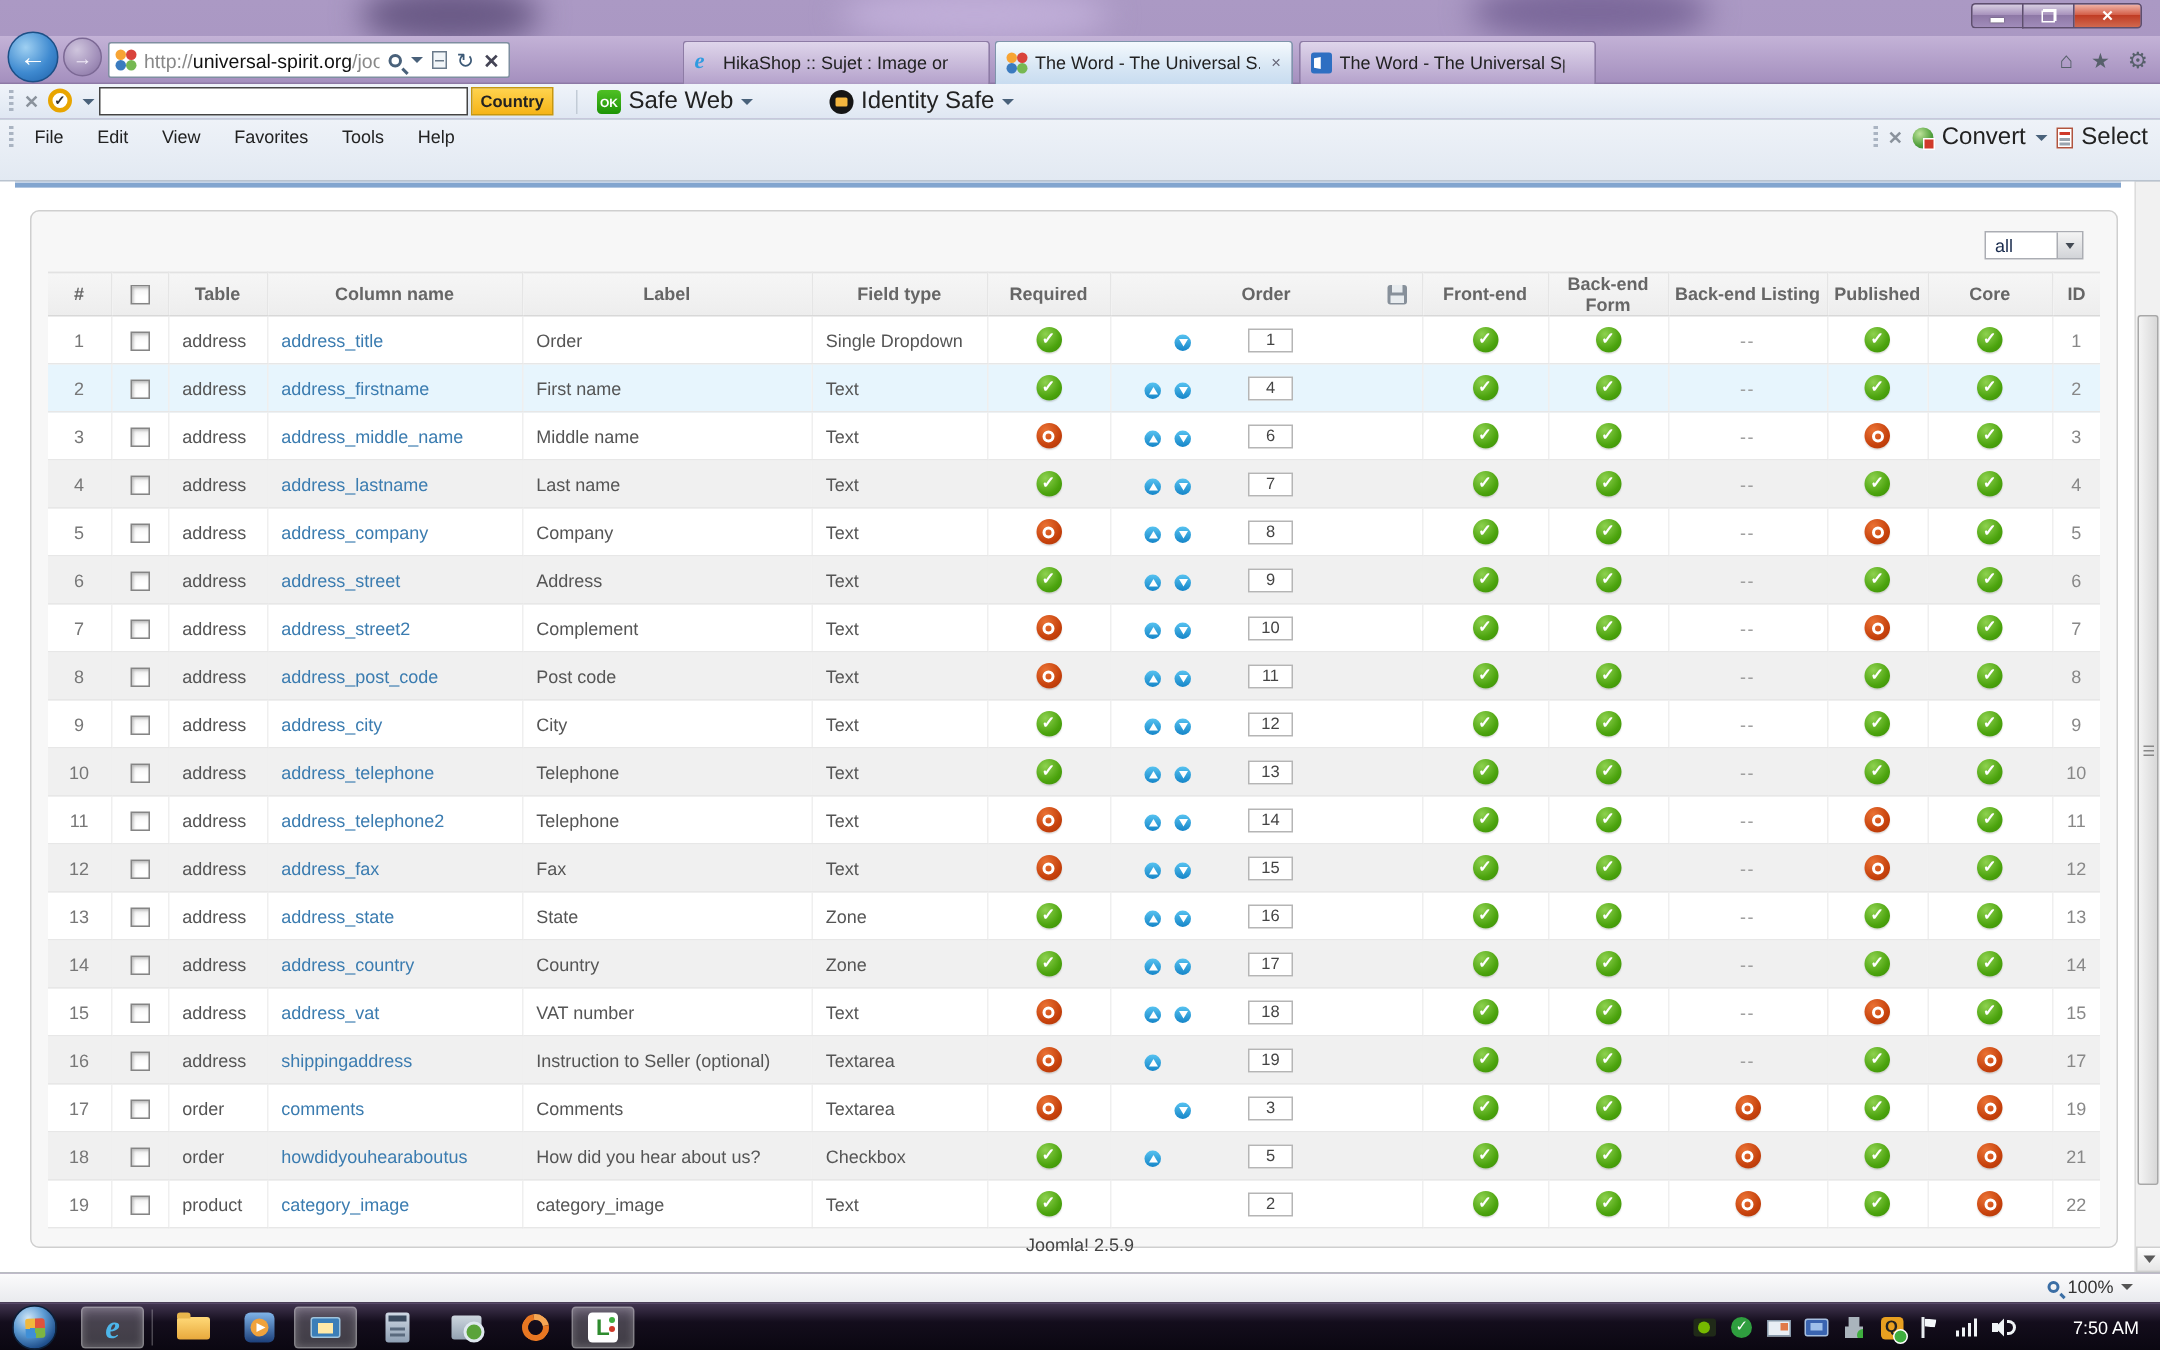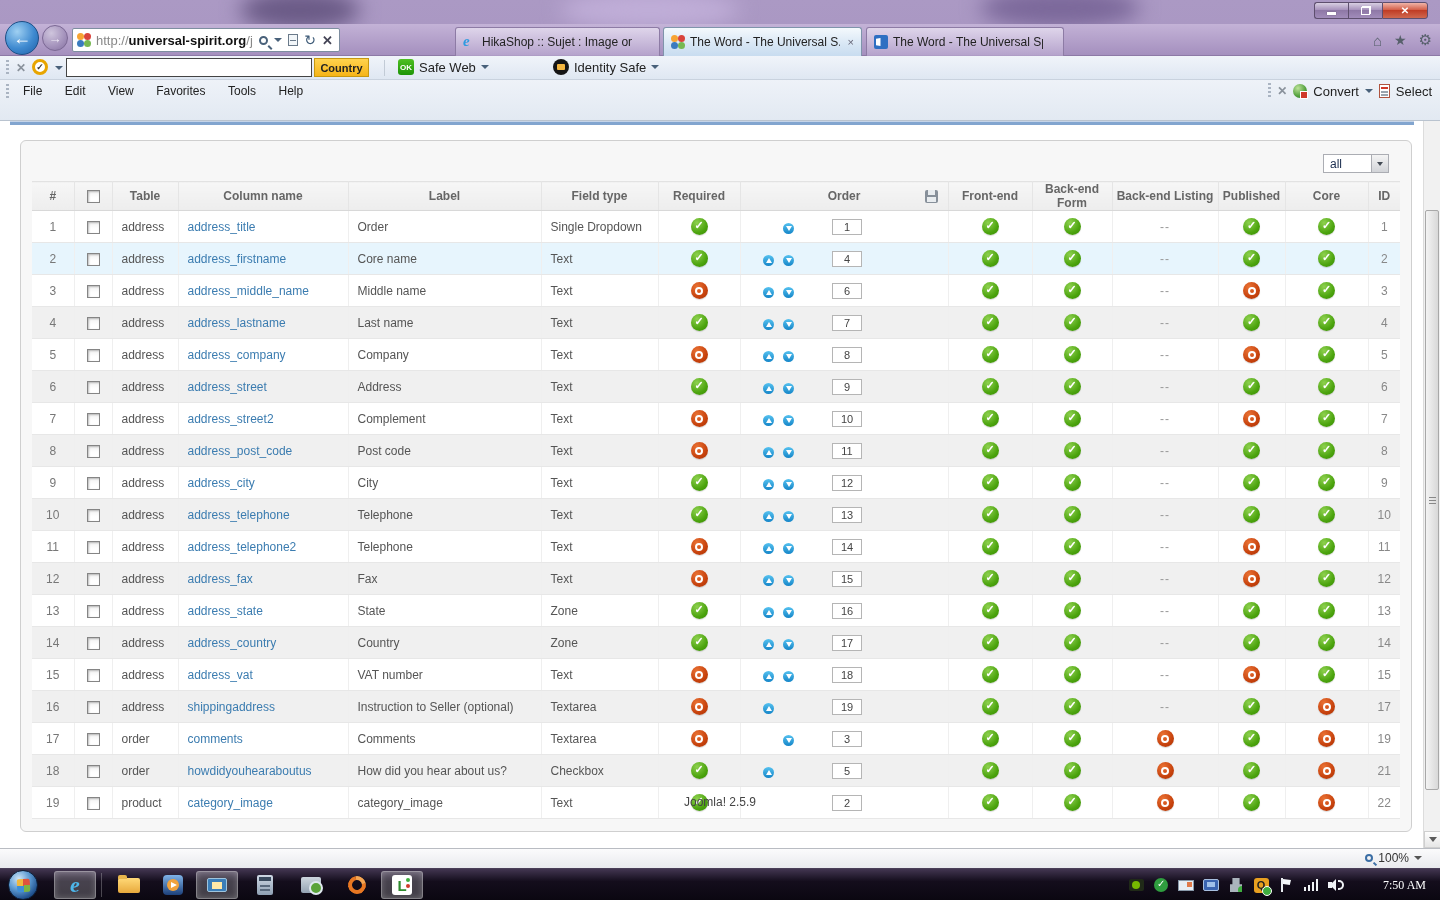--- a/index.html
+++ b/index.html
@@ -31,21 +31,21 @@
     background:radial-gradient(circle at 35% 30%,#9fd0f2,#3f8ad0 55%,#1d5fa8);
     border:1px solid #1c4f86; color:#fff; font-size:18px; font-weight:bold;
     display:flex; align-items:center; justify-content:center; }
   #fwd-btn { left:42px; top:1px; width:26px; height:26px;
     background:radial-gradient(circle at 35% 30%,#cfc5dd,#a391bb 60%,#84709f);
     border:1px solid #7b6894; color:#efe9f6; font-size:13px;
     display:flex; align-items:center; justify-content:center; }
   #url-box { position:absolute; left:72px; top:4px; width:268px; height:24px;
     background:#fff; border:1px solid #7e8ea0; border-radius:2px;
     display:flex; align-items:center; padding-left:4px; font-size:13px; color:#888; }
-  #url-box .domain { color:#111; font-weight:bold; }
+  #url-box .domain { color:#111; font-weight:normal; }
   #url-box .urltext { white-space:nowrap; overflow:hidden; flex:1; }
   .joomla-ic { position:relative; width:14px; height:14px; margin-right:5px; flex:none; }
   .joomla-ic i { position:absolute; width:7px; height:7px; border-radius:50%; }
   .joomla-ic i:nth-child(1){left:0;top:0;background:#f7a433;}
   .joomla-ic i:nth-child(2){right:0;top:0;background:#d9433b;}
   .joomla-ic i:nth-child(3){left:0;bottom:0;background:#3a7bbf;}
   .joomla-ic i:nth-child(4){right:0;bottom:0;background:#76b852;}
   .urlicons { display:flex; align-items:center; gap:6px; padding:0 6px; flex:none; }
   .lens { width:9px; height:9px; border:2px solid #49617a; border-radius:50%; position:relative; }
   .lens::after { content:""; position:absolute; width:2px; height:5px; background:#49617a;
@@ -88,21 +88,21 @@
     display:flex; align-items:center; justify-content:center; }
   #norton-dd { position:absolute; left:55px; top:10px; }
   #norton-search { position:absolute; left:66px; top:2px; width:246px; height:19px;
     border:1px solid #444; background:#fff; font-size:12px; padding:0 4px; }
   #norton-search-btn { position:absolute; left:314px; top:2px; width:55px; height:19px;
     background:linear-gradient(180deg,#ffd34e,#f6b418); border:1px solid #c79810;
     font-size:11px; font-weight:bold; color:#222; display:flex; align-items:center; justify-content:center; }
   .okbadge { width:16px; height:16px; background:linear-gradient(180deg,#4fc024,#1d9406);
     border-radius:3px; color:#fff; font-size:8px; font-weight:bold;
     display:flex; align-items:center; justify-content:center; }
-  .nlabel { font-size:13px; color:#222; }
+  .nlabel { font-size:16px; color:#222; }
   .idsafe-ic { width:16px; height:16px; border-radius:50%; background:#151515; position:relative; }
   .idsafe-ic::after { content:""; position:absolute; left:4px; top:5px; width:8px; height:6px;
     background:#f4b63f; border-radius:1px; }
   .hgroup { position:absolute; top:3px; display:flex; align-items:center; gap:5px; }
 
   
   #menu-row { position:absolute; top:80px; left:0; width:1440px; height:41px; z-index:4;
     background:linear-gradient(180deg,#eef2f8,#e2e9f2); border-bottom:1px solid #b9c3cf; }
   #menu-row .menu-item { display:inline-block; padding:4px 9px; font-size:12px; color:#222; }
   #menu-row .menus { margin-left:14px; }
@@ -176,21 +176,21 @@
   .ordwrap { display:flex; align-items:center; height:100%; }
   .ordwrap .slots { width:54px; display:flex; gap:8px; justify-content:flex-end; flex:none; }
   .ordwrap .slot { width:12px; height:12px; }
   .ordwrap input { width:30px; height:16px; border:1px solid #b5b5b5; text-align:center;
     font-size:11px; color:#444; margin:0 auto; background:#fff; }
   .ordwrap .pad { width:48px; flex:none; }
   .floppy { position:absolute; right:10px; top:8px; width:13px; height:13px; background:#87909a;
     border-radius:2px 2px 2px 2px; }
   .floppy::before { content:""; position:absolute; left:3px; top:0; width:7px; height:5px; background:#e8ecef; }
   .floppy::after { content:""; position:absolute; left:2px; bottom:1px; width:9px; height:5px; background:#e8ecef; }
-  #page-footer { position:absolute; top:691px; left:50%; transform:translateX(-50%);
+  #page-footer { position:absolute; top:719px; left:50%; transform:translateX(-50%);
     font-size:12px; color:#444; }
 
   
   #page-scroll { position:absolute; right:0; top:0; width:17px; height:744px; background:#f1f1f1;
     border-left:1px solid #dcdcdc; }
   .sbtn { position:absolute; left:0; width:17px; height:17px; background:linear-gradient(180deg,#fdfdfd,#e6e6e6);
     border:1px solid #cfcfcf; display:flex; align-items:center; justify-content:center; }
   .sbtn.up { top:0; } .sbtn.down { bottom:0; }
   .sbtn i { width:0; height:0; border-left:4px solid transparent; border-right:4px solid transparent; }
   .sbtn.up i { border-bottom:5px solid #5a5a5a; }
@@ -278,21 +278,21 @@
     clip-path:polygon(0 0,100% 15%,85% 100%,0 85%); }
   .sig-ic { display:flex; align-items:flex-end; gap:1.5px; height:12px; }
   .sig-ic i { width:2.5px; background:#f0f3f6; display:block; }
   .spk-ic { position:relative; width:16px; height:14px; }
   .spk-ic::before { content:""; position:absolute; left:0; top:4px; width:4px; height:6px; background:#f0f3f6; }
   .spk-ic::after { content:""; position:absolute; left:2px; top:1px; border-right:6px solid #f0f3f6;
     border-top:6px solid transparent; border-bottom:6px solid transparent; }
   .spk-ic .wave { position:absolute; left:10px; top:2px; width:6px; height:10px;
     border:2px solid #f0f3f6; border-left:none; border-radius:0 8px 8px 0; }
   #clock { position:absolute; right:14px; top:0; height:32px; display:flex; align-items:center;
-    color:#fff; font-size:12px;font-family:Liberation Serif, serif; }
+    color:#fff; font-size:12px; }
 </style>
 </head>
 <body>
 
 <div class="blob" style="left:240px;top:-10px;width:120px;height:40px;background:#6a5a86;"></div>
 <div class="blob" style="left:560px;top:-8px;width:180px;height:36px;background:#c0aed8;"></div>
 <div class="blob" style="left:980px;top:-12px;width:160px;height:40px;background:#7b689a;"></div>
 
 <div id="win-controls">
   <div class="wbtn">
@@ -468,21 +468,21 @@
             <td><span class="dash">--</span></td>
             <td><span class="st ok"></span></td>
             <td><span class="st ok"></span></td>
             <td>1</td>
           </tr>
           <tr class="hl">
             <td class="c-num">2</td>
             <td><input class="rowchk" type="checkbox" style=""></td>
             <td class="lft">address</td>
             <td class="lft"><span class="link">address_firstname</span></td>
-            <td class="lft">Core name</td>
+            <td class="lft">First name</td>
             <td class="lft">Text</td>
             <td><span class="st ok"></span></td>
             <td>
               <div class="ordwrap">
                 <span class="slots">
                   <span class="slot"><span class="arr up"></span></span>
                   <span class="slot"><span class="arr down"></span></span>
                 </span>
                 <input type="text" value="4" style="">
                 <span class="pad"></span>

